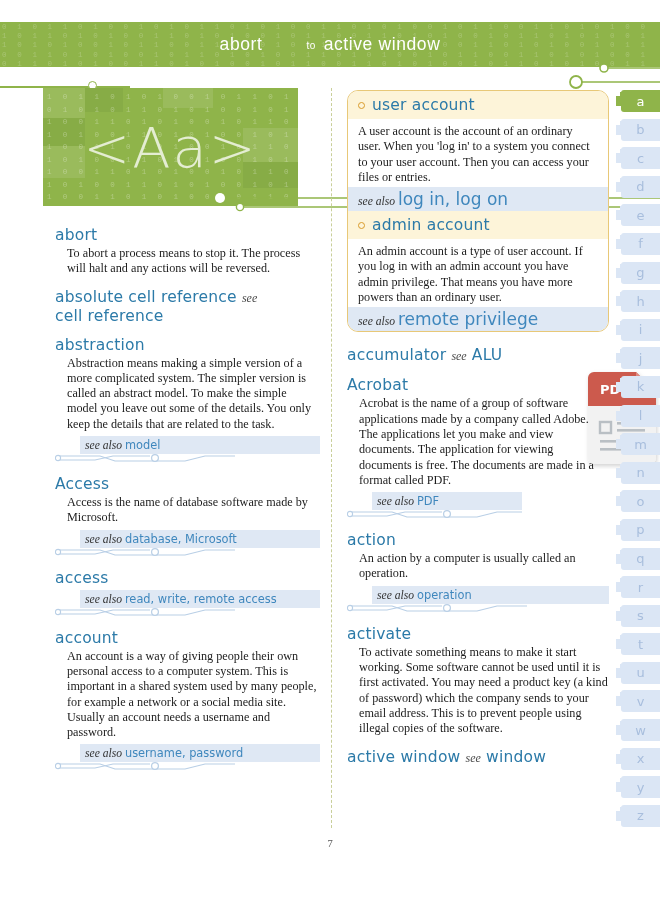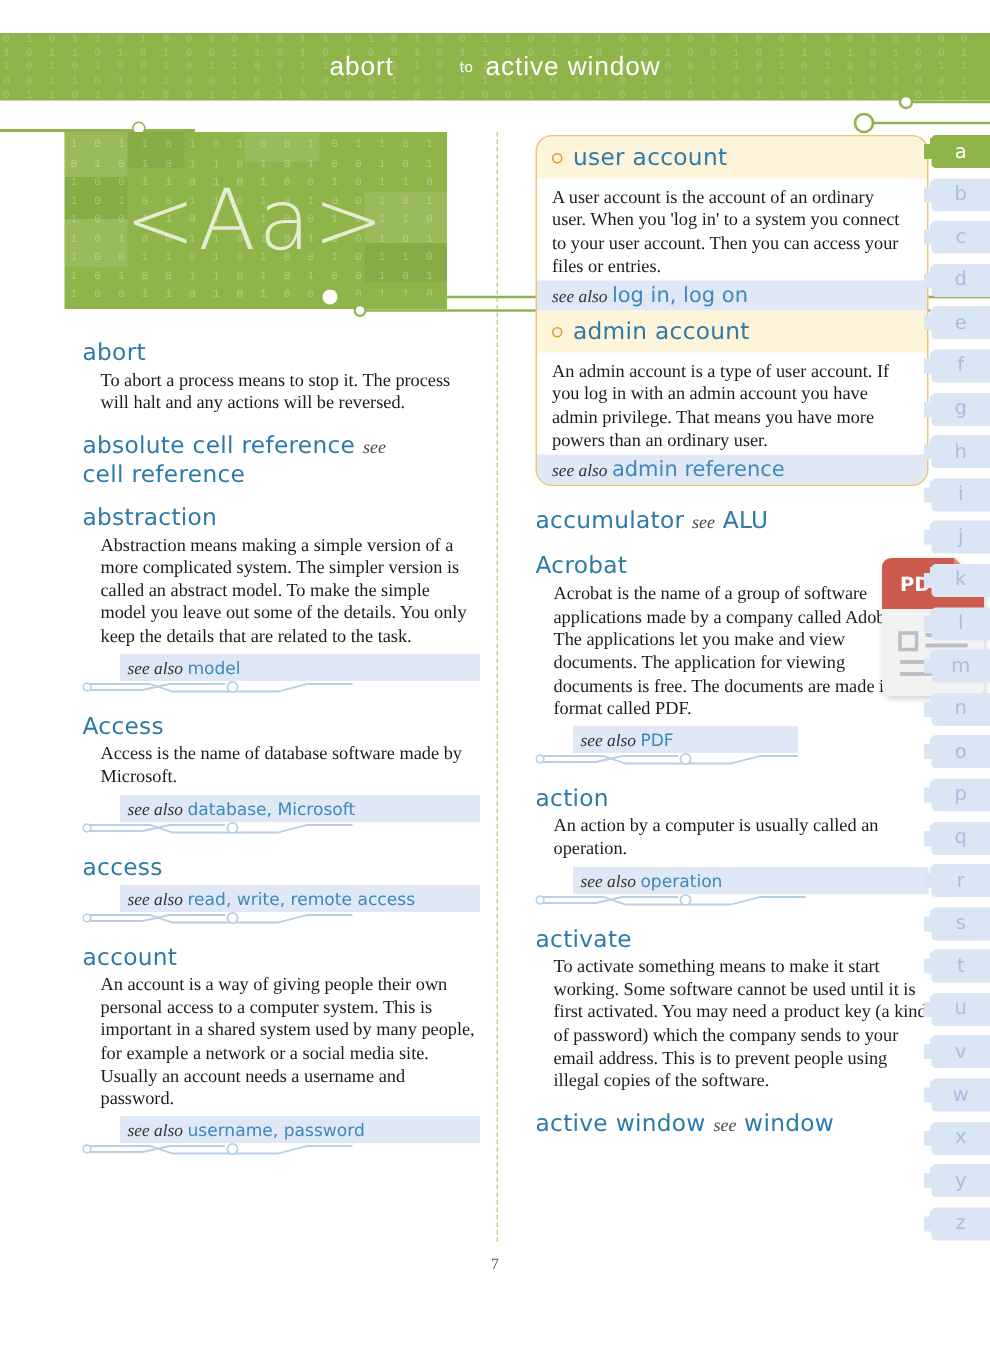--- a/index.html
+++ b/index.html
@@ -133,21 +133,21 @@
   }
 
   
   .col-left {
     position: absolute;
     left: 55px; top: 226px;
     width: 265px;
   }
   .col-right {
     position: absolute;
-    left: 357px; top: 90px;
+    left: 347px; top: 90px;
     width: 262px;
   }
   .divider {
     position: absolute;
     left: 331px; top: 88px;
     width: 0; height: 740px;
     border-left: 1.6px dashed #c9cf9a;
   }
 
   
@@ -245,21 +245,21 @@
   .ybox-seealso {
     background: #dfe8f4;
     padding: 2px 10px;
     font-family: "Liberation Serif", serif;
     font-size: 11.6px;
   }
   .ybox-seealso .sa-label { font-style: italic; color: #333; }
   .ybox-seealso .sa-terms {
     color: #3f87bd;
     font-family: "DejaVu Sans", sans-serif;
-    font-size: 14px;
+    font-size: 17px;
   }
 
   
   .pdf-icon {
     position: absolute;
     right: 0px; top: 366px;
     width: 76px; height: 103px;
   }
 
   
@@ -458,21 +458,21 @@
         <span class="sa-label">see also</span>
         <span class="sa-terms">log in, log on</span>
       </div>
       <div class="ybox-head">
         <span class="ybox-bullet"></span>
         <span class="ybox-title">admin account</span>
       </div>
       <div class="ybox-body">An admin account is a type of user account. If you log in with an admin account you have admin privilege. That means you have more powers than an ordinary user.</div>
       <div class="ybox-seealso">
         <span class="sa-label">see also</span>
-        <span class="sa-terms">admin reference</span>
+        <span class="sa-terms">remote privilege</span>
       </div>
     </div>
 
     <div class="entry">
       <div class="term">
         <span>accumulator</span>
         <span class="see-inline">see</span>
         <span class="ref">ALU</span>
       </div>
     </div>

